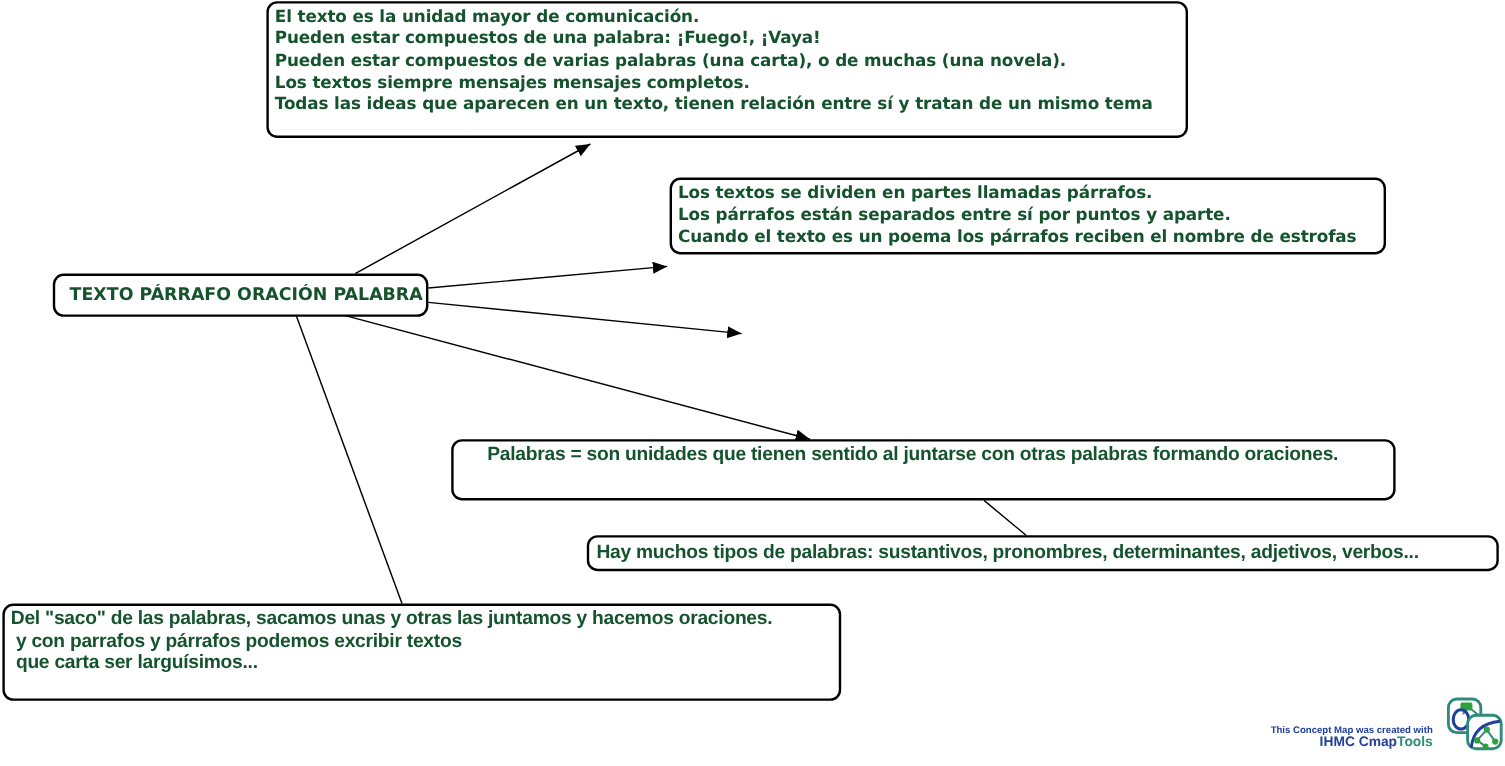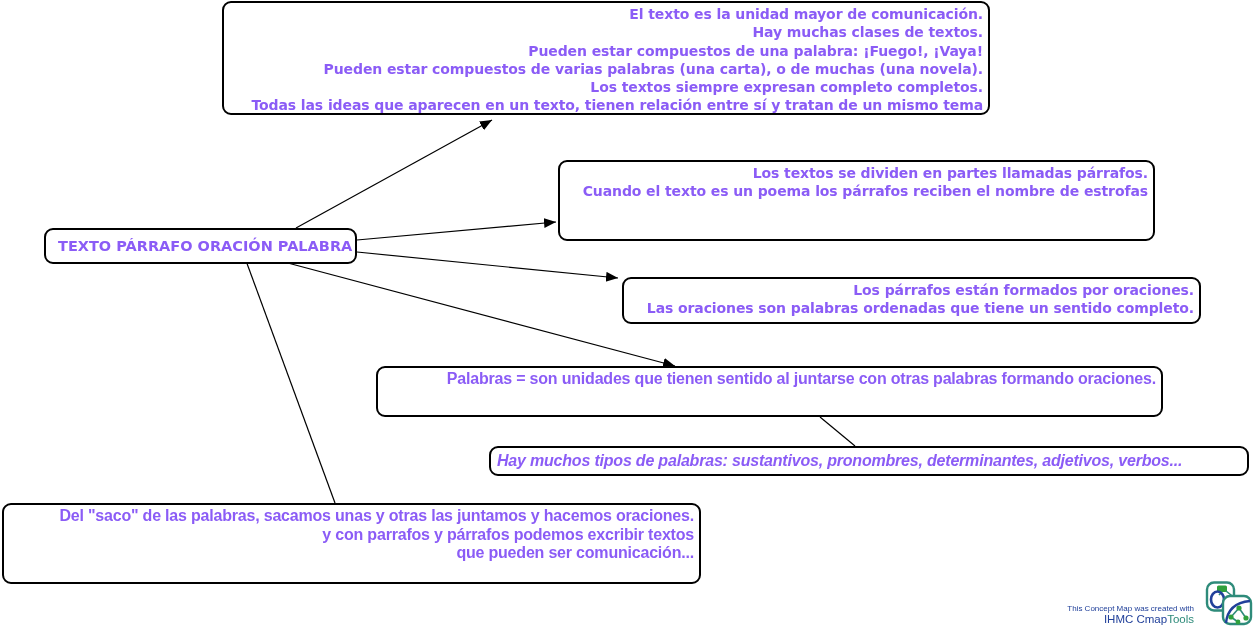--- a/index.html
+++ b/index.html
@@ -15,22 +15,21 @@
     position:absolute;
     box-sizing:border-box;
     background:#ffffff;
     border:2px solid #000000;
     border-radius:9px;
     color:#000000;
     z-index:1;
   }
   .node .txt{
     white-space:pre;
-    color:#8b5cf6;
-    text-align:right;
+    color:#14532d;
   }
   
   .fontA .txt{
     font-family:"DejaVu Sans", sans-serif;
     font-weight:bold;
     font-size:14px;
     line-height:18.3px;
     letter-spacing:-0.1px;
   }
   
@@ -40,32 +39,32 @@
     font-size:16px;
     line-height:18.6px;
     letter-spacing:-0.2px;
   }
   .pad{padding:2px 5px;}
   .central{
     display:flex;align-items:center;
     padding:16px 12px;
   }
   .central .txt{font-size:14.5px;letter-spacing:0;}
-  .tipos{display:flex;align-items:center;padding:0 6px;font-style:italic;}
+  .tipos{display:flex;align-items:center;padding:0 6px;}
   .credit{
     position:absolute;
     right:1px;bottom:3px;
     display:flex;
     align-items:flex-end;
     z-index:1;
   }
   .credit-text{
     text-align:right;
     font-family:"Liberation Sans", sans-serif;
-    font-weight:normal;
+    font-weight:bold;
     margin-right:2px;
     margin-bottom:9px;
     line-height:1.15;
   }
   .credit-line1{font-size:8px;}
   .credit-line2{font-size:11.5px;}
 </style>
 </head>
 <body>
 
@@ -80,53 +79,49 @@
     <line x1="296" y1="228" x2="492" y2="120" stroke="#000000" stroke-width="1.2" marker-end="url(#ah)"></line>
     <line x1="357" y1="240" x2="556" y2="222" stroke="#000000" stroke-width="1.2" marker-end="url(#ah)"></line>
     <line x1="357" y1="252" x2="618" y2="278" stroke="#000000" stroke-width="1.2" marker-end="url(#ah)"></line>
     <line x1="269" y1="258" x2="675" y2="366" stroke="#000000" stroke-width="1.2" marker-end="url(#ah)"></line>
     <line x1="245" y1="258" x2="335" y2="503" stroke="#000000" stroke-width="1.2"></line>
     <line x1="820" y1="417" x2="855" y2="446" stroke="#000000" stroke-width="1.2"></line>
   </svg>
 
   <div class="node fontA pad" style="left:222px;top:1px;width:768px;height:114px;">
     <div class="txt">El texto es la unidad mayor de comunicación.</div>
-    <div class="txt">Hay muchas clases de textos.</div>
     <div class="txt">Pueden estar compuestos de una palabra: ¡Fuego!, ¡Vaya!</div>
     <div class="txt">Pueden estar compuestos de varias palabras (una carta), o de muchas (una novela).</div>
-    <div class="txt">Los textos siempre expresan completo completos.</div>
+    <div class="txt">Los textos siempre mensajes mensajes completos.</div>
     <div class="txt">Todas las ideas que aparecen en un texto, tienen relación entre sí y tratan de un mismo tema</div>
   </div>
 
-  <div class="node fontA pad" style="left:558px;top:160px;width:597px;height:81px;">
+  <div class="node fontA pad" style="left:558px;top:148px;width:597px;height:64px;">
     <div class="txt">Los textos se dividen en partes llamadas párrafos.</div>
+    <div class="txt">Los párrafos están separados entre sí por puntos y aparte.</div>
     <div class="txt">Cuando el texto es un poema los párrafos reciben el nombre de estrofas</div>
   </div>
 
-  <div class="node fontA pad" style="left:622px;top:277px;width:579px;height:47px;">
-    <div class="txt">Los párrafos están formados por oraciones.</div>
-    <div class="txt">Las oraciones son palabras ordenadas que tiene un sentido completo.</div>
-  </div>
 
   <div class="node fontA central" style="left:44px;top:228px;width:313px;height:30px;">
     <div class="txt">TEXTO PÁRRAFO ORACIÓN PALABRA</div>
   </div>
 
   <div class="node fontB pad" style="left:376px;top:366px;width:787px;height:51px;padding-left:28px;">
     <div class="txt">Palabras = son unidades que tienen sentido al juntarse con otras palabras formando oraciones.</div>
   </div>
 
   <div class="node fontB tipos" style="left:489px;top:446px;width:760px;height:30px;">
     <div class="txt">Hay muchos tipos de palabras: sustantivos, pronombres, determinantes, adjetivos, verbos...</div>
   </div>
 
   <div class="node fontB pad" style="left:2px;top:503px;width:699px;height:81px;">
     <div class="txt">Del "saco" de las palabras, sacamos unas y otras las juntamos y hacemos oraciones.</div>
     <div class="txt"> y con parrafos y párrafos podemos excribir textos</div>
-    <div class="txt"> que pueden ser comunicación...</div>
+    <div class="txt"> que carta ser larguísimos...</div>
   </div>
 
   <div class="credit">
     <div class="credit-text">
       <div class="credit-line1" style="color:#21409A;">This Concept Map was created with</div>
       <div class="credit-line2">
         <span style="color:#21409A;">IHMC Cmap</span><span style="color:#2E8B7A;">Tools</span>
       </div>
     </div>
     <svg width="57" height="55" viewBox="0 0 57 55">

